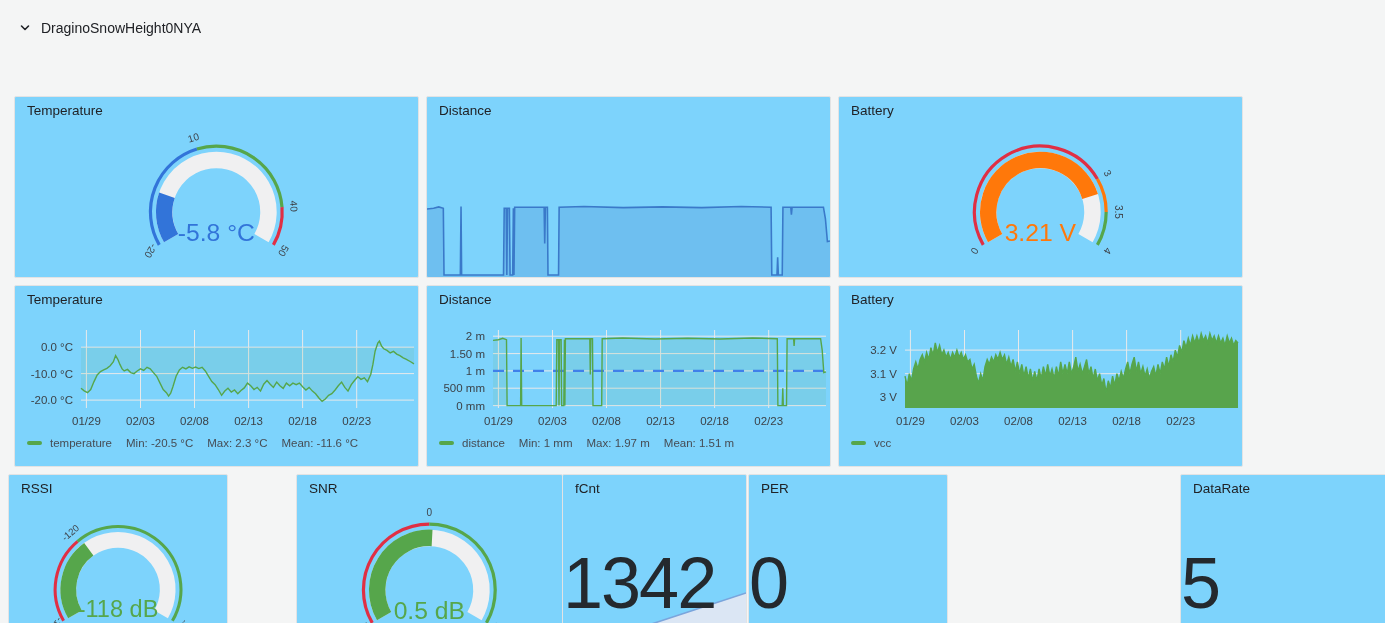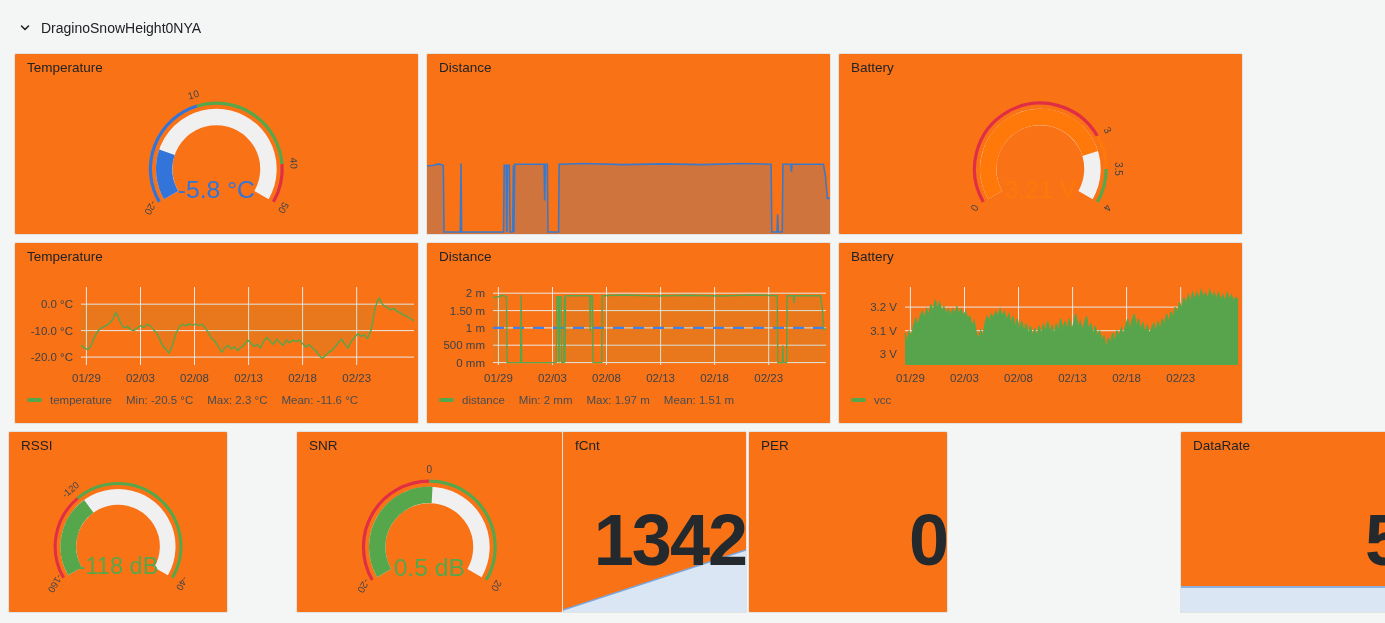--- a/index.html
+++ b/index.html
@@ -1,41 +1,41 @@
 <!DOCTYPE html>
 <html><head>
 <meta charset="utf-8">
 <style>
   html,body{margin:0;padding:0;background:#f4f5f5;}
   .dashboard{position:relative;width:1385px;height:623px;background:#f4f5f5;
     font-family:"Liberation Sans",sans-serif;color:#202226;overflow:hidden;}
   .row-header{position:absolute;left:18px;top:20px;display:flex;align-items:center;gap:9px;cursor:pointer;}
   .row-header .chev{display:inline-flex;width:14px;height:14px;align-items:center;justify-content:center;}
   .row-title{font-size:14px;font-weight:400;color:#202226;}
-  .panel{position:absolute;background:#f97316;border:1px solid #e2e3e4;border-radius:2px;box-sizing:border-box;overflow:hidden;}
+  .panel{position:absolute;background:#7dd3fc;border:1px solid #e2e3e4;border-radius:2px;box-sizing:border-box;overflow:hidden;margin-top:43px;}
   .panel-title{height:28px;line-height:28px;padding:0 12px;font-size:13.5px;font-weight:500;color:#202226;
     white-space:nowrap;cursor:pointer;}
   .viz{position:absolute;top:28px;left:0;right:0;bottom:0;display:flex;align-items:center;justify-content:center;}
   svg{font-family:"Liberation Sans",sans-serif;}
   svg.gauge{height:150px;display:block;}
   .gtick{font-size:11px;fill:#3f444b;}
   .gval{font-size:27px;font-weight:500;}
   svg.ts{position:absolute;top:40px;left:0;width:405px;height:104px;}
   .grid{stroke:#e8e9ea;stroke-width:1;}
   .xlab{font-size:11.5px;fill:#3c4248;}
   .ylab{font-size:11.5px;fill:#3c4248;}
   .legend{position:absolute;left:12px;top:151px;display:flex;align-items:center;gap:14px;
     font-size:11.5px;color:#464c54;white-space:nowrap;}
   .legend .swatch{display:inline-block;width:15px;height:4.5px;border-radius:2px;margin-right:-6px;}
   .legend .lname{cursor:pointer;}
   .spark{position:absolute;left:0;bottom:0;width:100%;display:block;}
   .stat-big{position:absolute;left:0;right:0;top:84px;text-align:center;font-size:50px;font-weight:500;
     color:#24292e;line-height:1;letter-spacing:-1px;}
   .stat-big .unit{font-size:26px;margin-left:8px;letter-spacing:0;}
-  .stat-huge{position:absolute;left:0;right:0;top:72px;text-align:right;font-size:72px;font-weight:700;
+  .stat-huge{position:absolute;left:0;right:0;top:72px;text-align:left;font-size:72px;font-weight:400;
     color:#24292e;line-height:1;letter-spacing:-2px;}
 </style>
 </head>
 <body>
 
 <div class="dashboard">
 
   <div class="row-header">
     <span class="chev">
       <svg width="14" height="14" viewBox="0 0 14 14">
@@ -147,21 +147,21 @@
         <text x="58" y="66.2" text-anchor="end" class="ylab">500 mm</text>
         <line x1="66" y1="79.6" x2="399" y2="79.6" class="grid"></line>
         <text x="58" y="83.6" text-anchor="end" class="ylab">0 mm</text>
         <polygon points="66.0,79.6 66.0,14.4 71.4,13.7 75.7,12.3 79.5,13.7 80.1,79.6 93.6,79.6 94.1,12.0 94.7,79.6 129.2,79.6 129.8,13.7 131.4,13.7 132.0,79.6 132.5,13.7 134.1,13.7 134.7,79.6 136.8,79.6 137.4,13.7 137.9,79.6 138.4,12.7 162.8,12.7 163.3,48.4 163.8,12.7 165.5,12.7 166.0,79.6 174.7,79.6 175.2,12.7 195.7,12.0 228.2,13.0 260.6,12.3 293.0,13.0 325.5,12.0 350.3,12.7 350.9,79.6 355.2,79.6 355.8,62.2 356.3,79.6 359.5,79.6 360.1,12.7 366.6,12.7 367.1,19.9 367.6,12.7 393.6,12.7 395.2,24.1 396.8,46.6 399.0,45.9 399.0,79.6" fill="rgba(86,166,75,0.10)"></polygon>
         <line x1="66" y1="44.9" x2="399" y2="44.9" stroke="#3f80ea" stroke-width="2.2" stroke-dasharray="11 9"></line>
         <polyline points="66.0,14.4 71.4,13.7 75.7,12.3 79.5,13.7 80.1,79.6 93.6,79.6 94.1,12.0 94.7,79.6 129.2,79.6 129.8,13.7 131.4,13.7 132.0,79.6 132.5,13.7 134.1,13.7 134.7,79.6 136.8,79.6 137.4,13.7 137.9,79.6 138.4,12.7 162.8,12.7 163.3,48.4 163.8,12.7 165.5,12.7 166.0,79.6 174.7,79.6 175.2,12.7 195.7,12.0 228.2,13.0 260.6,12.3 293.0,13.0 325.5,12.0 350.3,12.7 350.9,79.6 355.2,79.6 355.8,62.2 356.3,79.6 359.5,79.6 360.1,12.7 366.6,12.7 367.1,19.9 367.6,12.7 393.6,12.7 395.2,24.1 396.8,46.6 399.0,45.9" fill="none" stroke="#56a64b" stroke-width="1.4"></polyline>
       </svg>
     <div class="legend">
         <span class="swatch" style="background:#56a64b"></span>
         <span class="lname">distance</span>
-        <span class="lstat">Min: 2 mm</span>
+        <span class="lstat">Min: 1 mm</span>
         <span class="lstat">Max: 1.97 m</span>
         <span class="lstat">Mean: 1.51 m</span>
       </div>
   </div>
 
   <div class="panel" style="left:838px;top:242px;width:405px;height:182px">
     <div class="panel-title">Battery</div>
     <svg class="ts" viewBox="0 0 405 104">
         <line x1="71.4" y1="4" x2="71.4" y2="82" class="grid"></line>
         <text x="71.4" y="99" text-anchor="middle" class="xlab">01/29</text>

